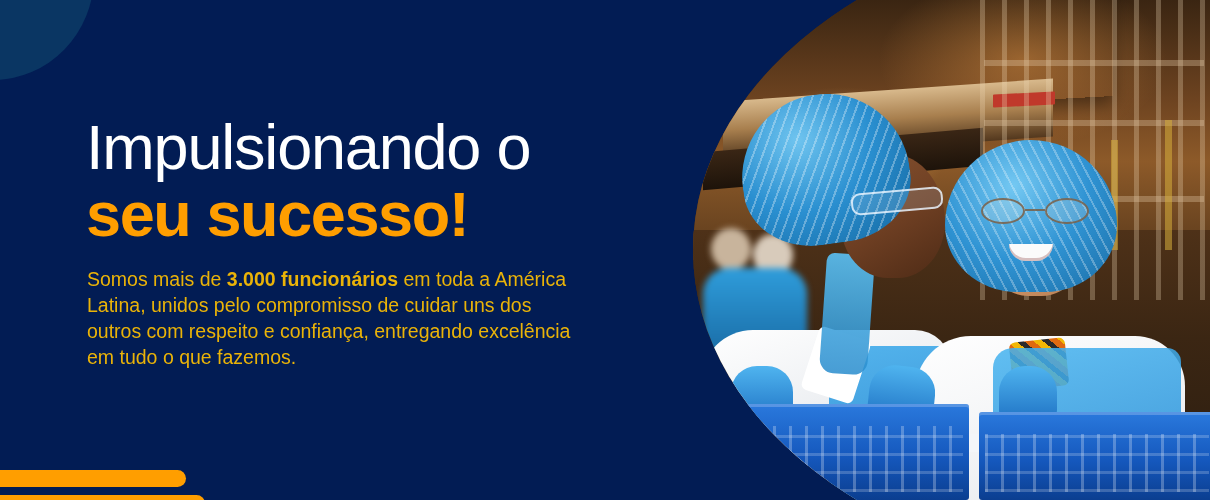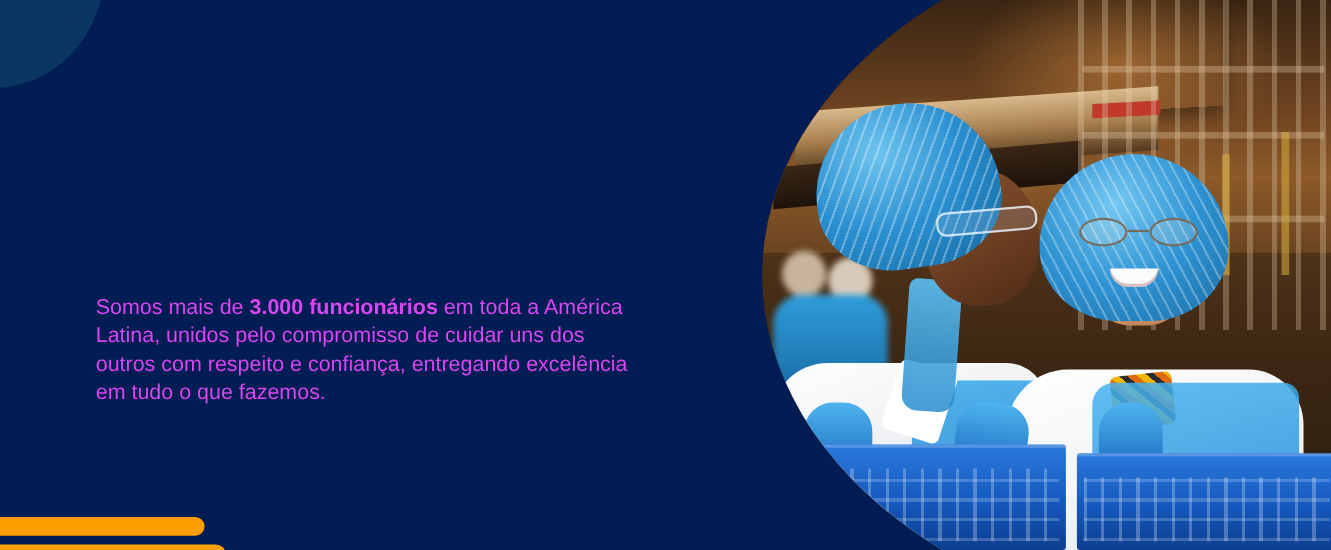--- a/index.html
+++ b/index.html
@@ -285,21 +285,21 @@
     font-weight:700;
     color:#ff9e00;
     letter-spacing:-1.4px;
     margin-top:5px;
   }
   .body-copy {
     position:absolute; top:266px; left:1px;
     width:500px;
     font-size:19.5px;
     line-height:26px;
-    color:#d946ef;
+    color:#eab308;
     font-weight:400;
   }
   .body-copy b { font-weight:700; }
 
   
   .bars { position:absolute; left:0; bottom:30px; z-index:4; }
   .bar {
     position:absolute; left:-20px;
     height:17px;
     background:#ff9e00;
@@ -376,20 +376,24 @@
         </div>
         <div class="crate two">
           <div class="mesh"></div>
         </div>
       </div>
 
     </div>
   </div>
 
   <div class="content">
+    <div class="headline">
+      <span class="hl-1">Impulsionando o</span>
+      <span class="hl-2">seu sucesso!</span>
+    </div>
     <p class="body-copy"><span>Somos mais de </span><b>3.000 funcionários</b><span> em toda a América Latina, unidos pelo compromisso de cuidar uns dos outros com respeito e confiança, entregando excelência em tudo o que fazemos.</span></p>
   </div>
 
   <div class="bars">
     <div class="bar b1"></div>
     <div class="bar b2"></div>
   </div>
 
 </div>
 

